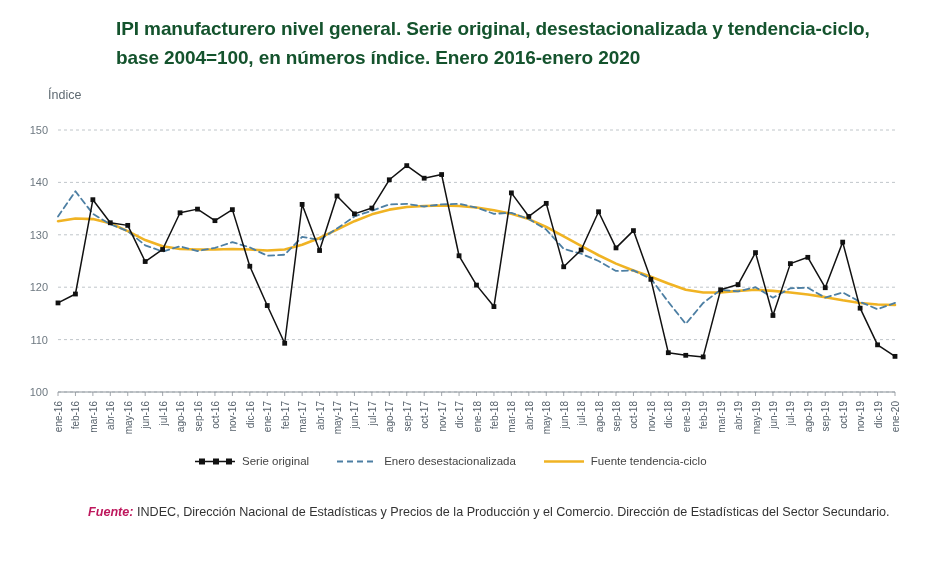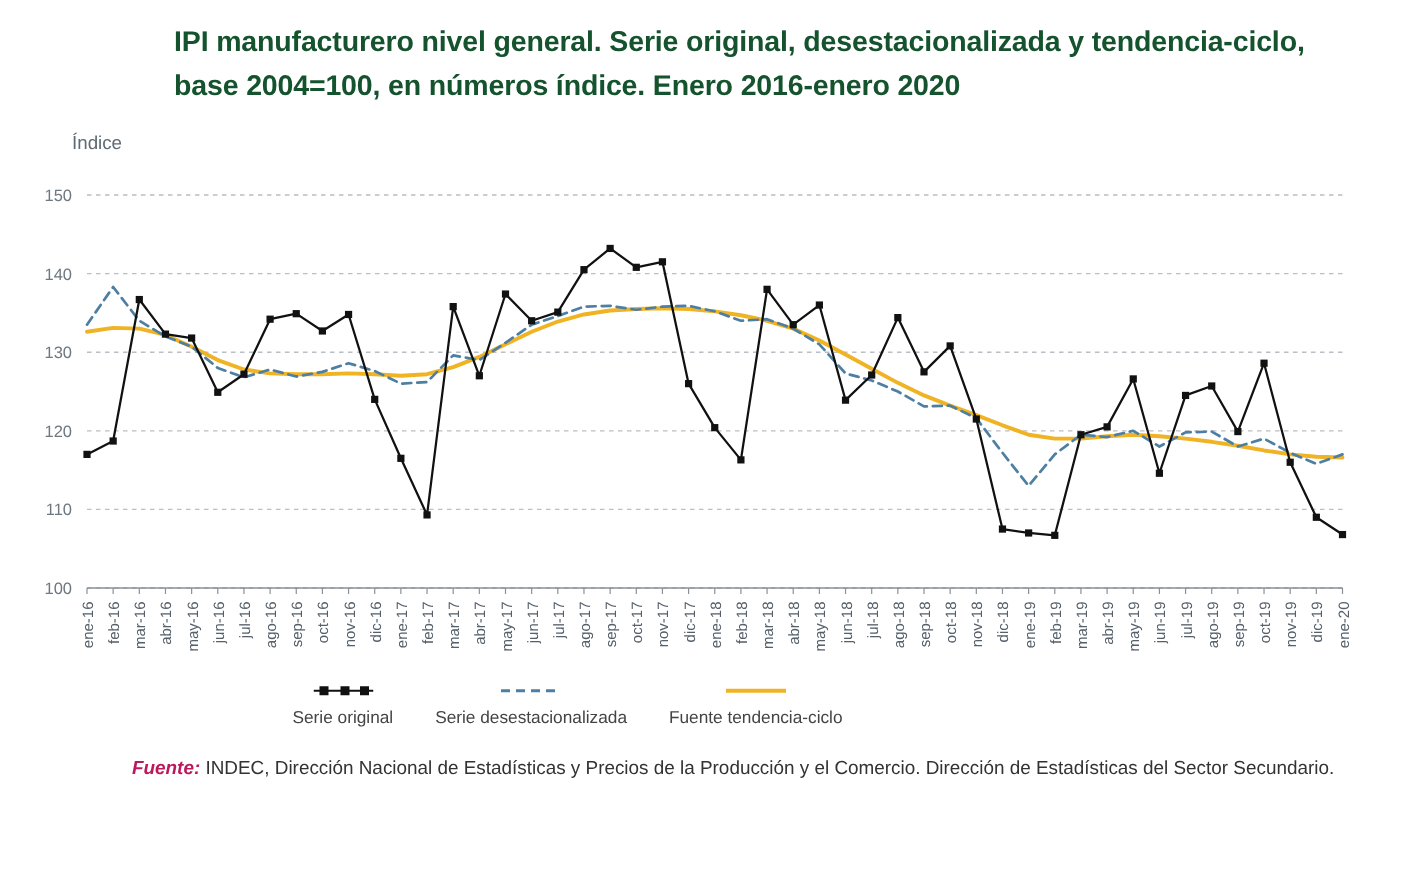--- a/index.html
+++ b/index.html
@@ -56,21 +56,20 @@
     align-items: center;
     gap: 28px;
     font-size: 11.5px;
     color: #444;
   }
   .legend-item {
     display: flex;
     align-items: center;
     gap: 7px;
     white-space: nowrap;
-    flex-direction: column;
   }
   .legend-swatch {
     display: inline-block;
     width: 40px;
     height: 11px;
     position: relative;
   }
   .legend-swatch svg { display: block; }
   #footnote {
     position: absolute;
@@ -281,21 +280,21 @@
         </svg>
       </span>
       <span>Serie original</span>
     </div>
     <div class="legend-item">
       <span class="legend-swatch">
         <svg width="40" height="11" viewBox="0 0 40 11">
           <line x1="0" y1="5.5" x2="40" y2="5.5" stroke="#4d7fa3" stroke-width="2" stroke-dasharray="6 4"></line>
         </svg>
       </span>
-      <span>Serie desestacionalizada</span>
+      <span>Enero desestacionalizada</span>
     </div>
     <div class="legend-item">
       <span class="legend-swatch">
         <svg width="40" height="11" viewBox="0 0 40 11">
           <line x1="0" y1="5.5" x2="40" y2="5.5" stroke="#f0b323" stroke-width="2.6"></line>
         </svg>
       </span>
       <span>Fuente tendencia-ciclo</span>
     </div>
   </div>

